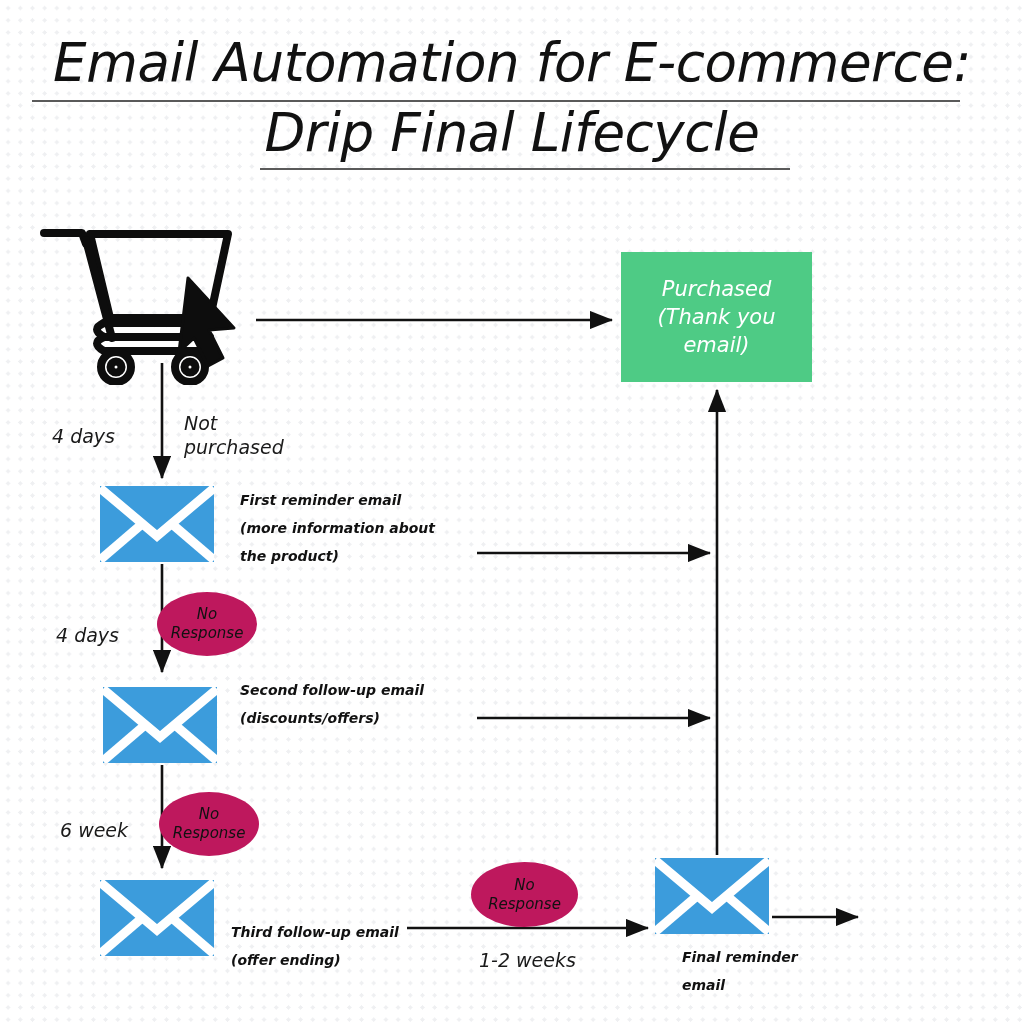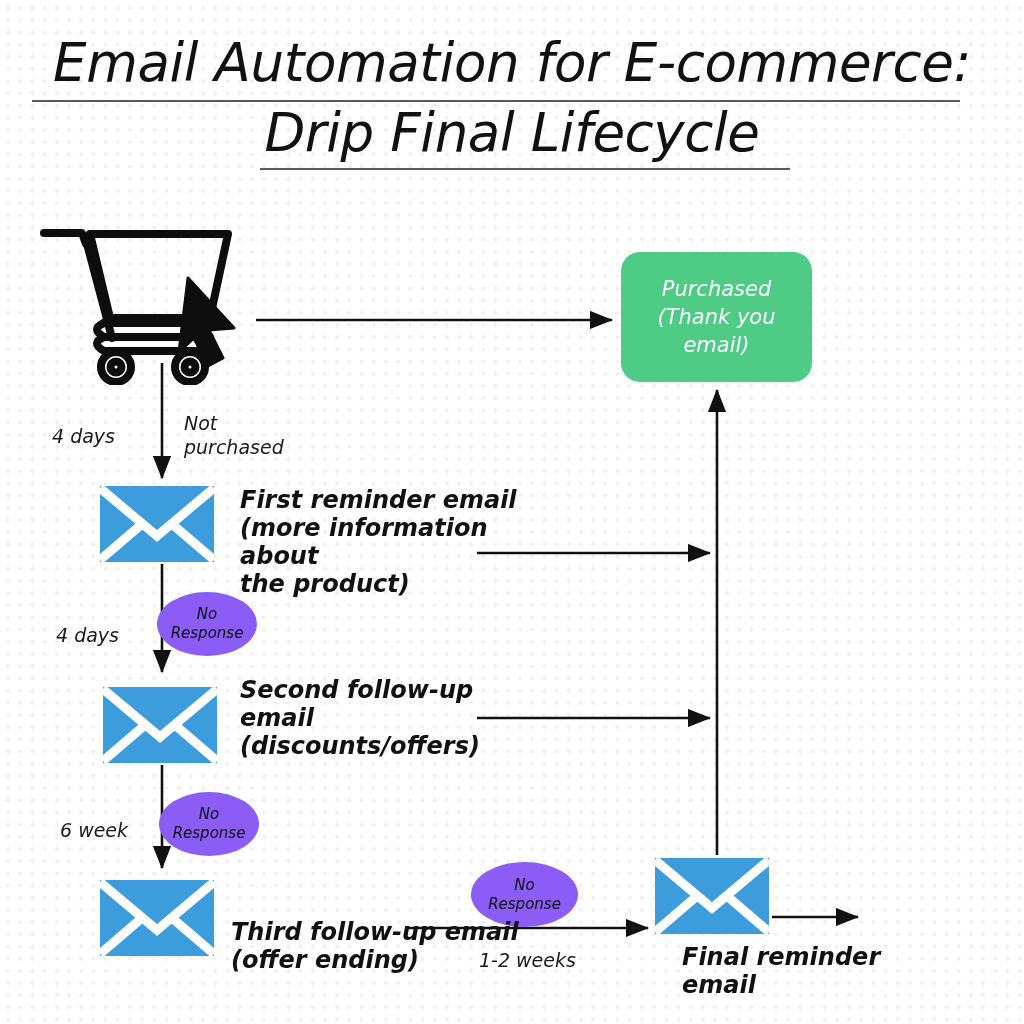--- a/index.html
+++ b/index.html
@@ -66,59 +66,58 @@
     color: #ffffff;
     font-family: "DejaVu Sans", sans-serif;
     font-size: 21px;
     line-height: 28px;
     font-weight: 400;
   }
   #purchased-box {
     left: 621px; top: 252px;
     width: 191px; height: 130px;
     background: #4ECB85;
-    border-radius: 19px;
   }
   #end-campaign-box {
     left: 865px; top: 862px;
     width: 128px; height: 98px;
     background: #FD9551;
   }
   .box-text { padding: 0 8px; }
 
   
   .envelope { width: 114px; height: 76px; }
 
   #env-1 { left: 100px; top: 486px; }
   #env-2 { left: 103px; top: 687px; }
   #env-3 { left: 100px; top: 880px; }
   #env-4 { left: 655px; top: 858px; }
 
   
   .ellipse {
-    background: #8b5cf6;
+    background: #be185d;
     border-radius: 50%;
     display: flex;
     align-items: center;
     justify-content: center;
     text-align: center;
     color: #111111;
     font-family: "DejaVu Sans", sans-serif;
     font-size: 15px;
     line-height: 19px;
   }
   #ellipse-1 { left: 157px; top: 592px; width: 100px; height: 64px; }
   #ellipse-2 { left: 159px; top: 792px; width: 100px; height: 64px; }
   #ellipse-3 { left: 471px; top: 862px; width: 107px; height: 65px; }
 
   
   .node-label {
     font-family: "DejaVu Sans", sans-serif;
     font-weight: bold;
-    font-size: 24px;
+    font-size: 14px;
     line-height: 28px;
     color: #111111;
     white-space: pre-line;
   }
   #label-first   { left: 240px; top: 486px; width: 300px; }
   #label-second  { left: 240px; top: 676px; width: 300px; }
   #label-third   { left: 231px; top: 874px; width: 290px; margin-top: 44px; }
   #label-final   { left: 682px; top: 943px; width: 200px; }
 
   

